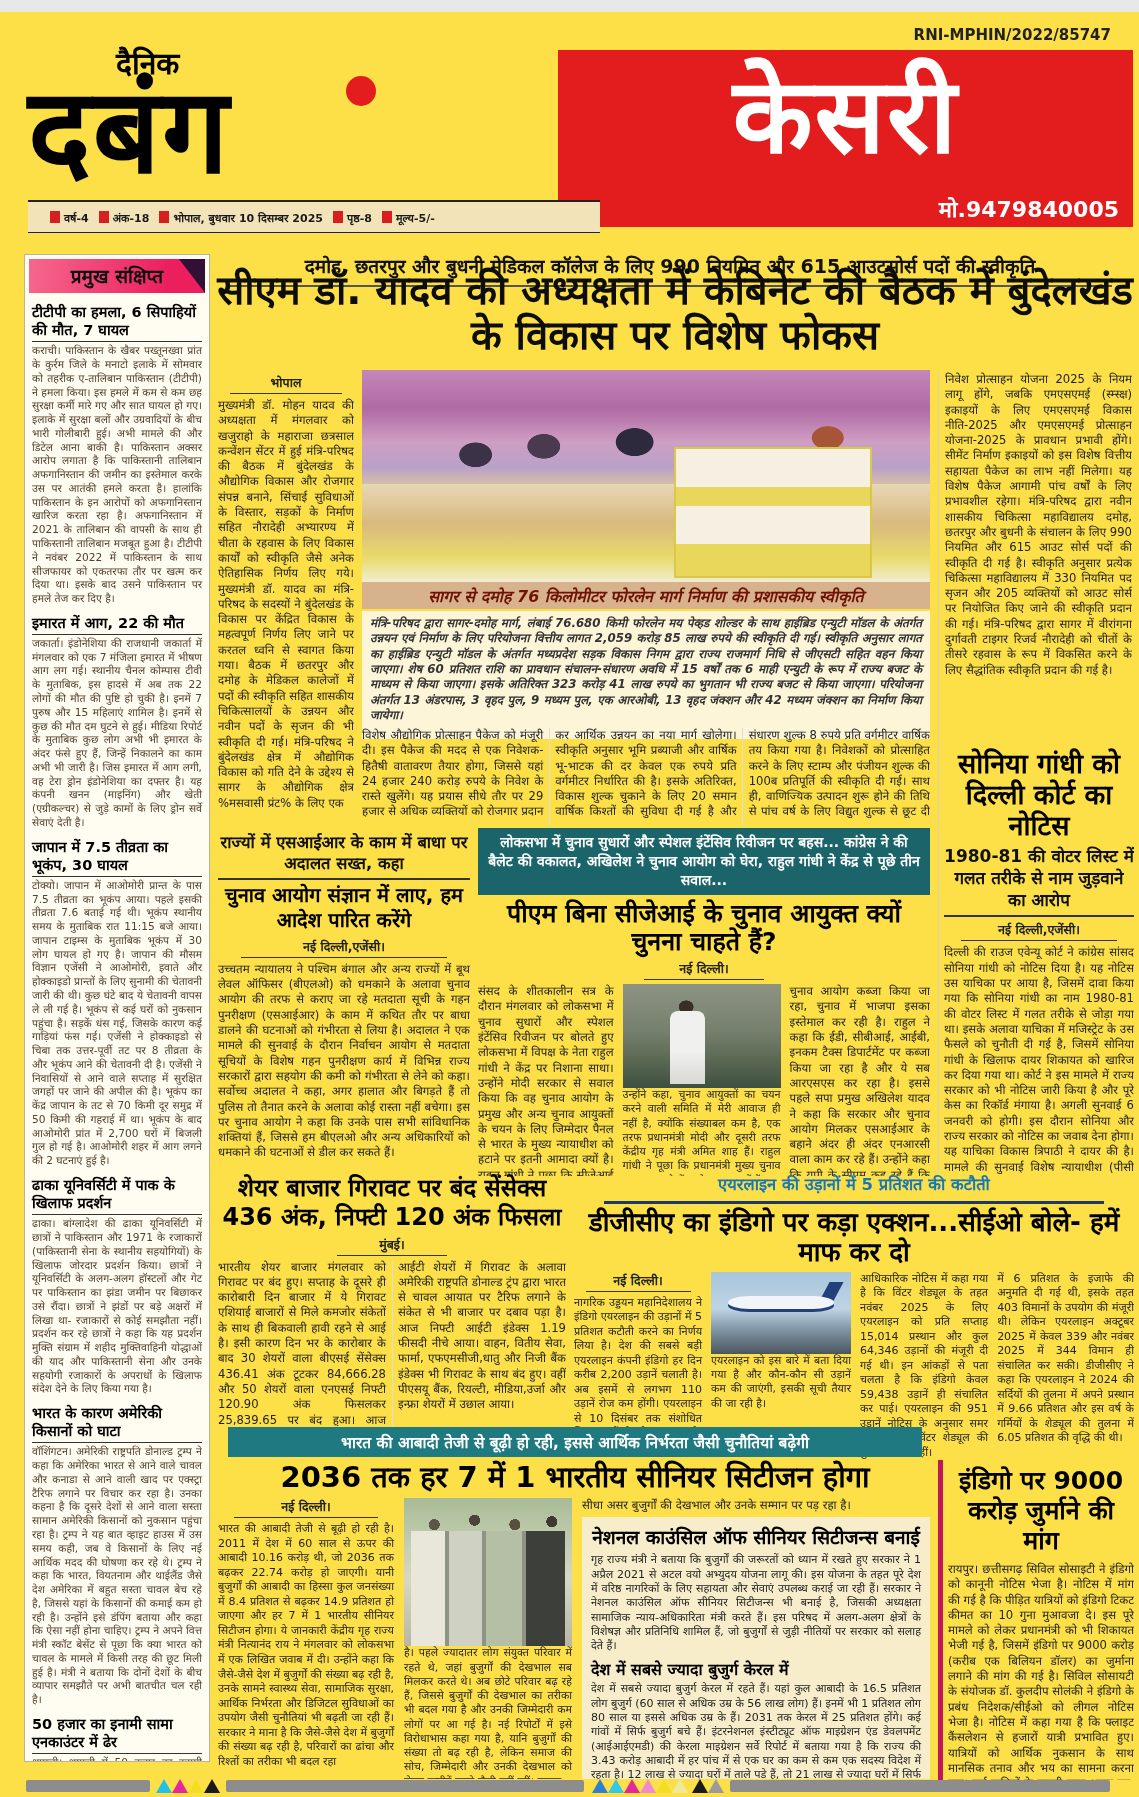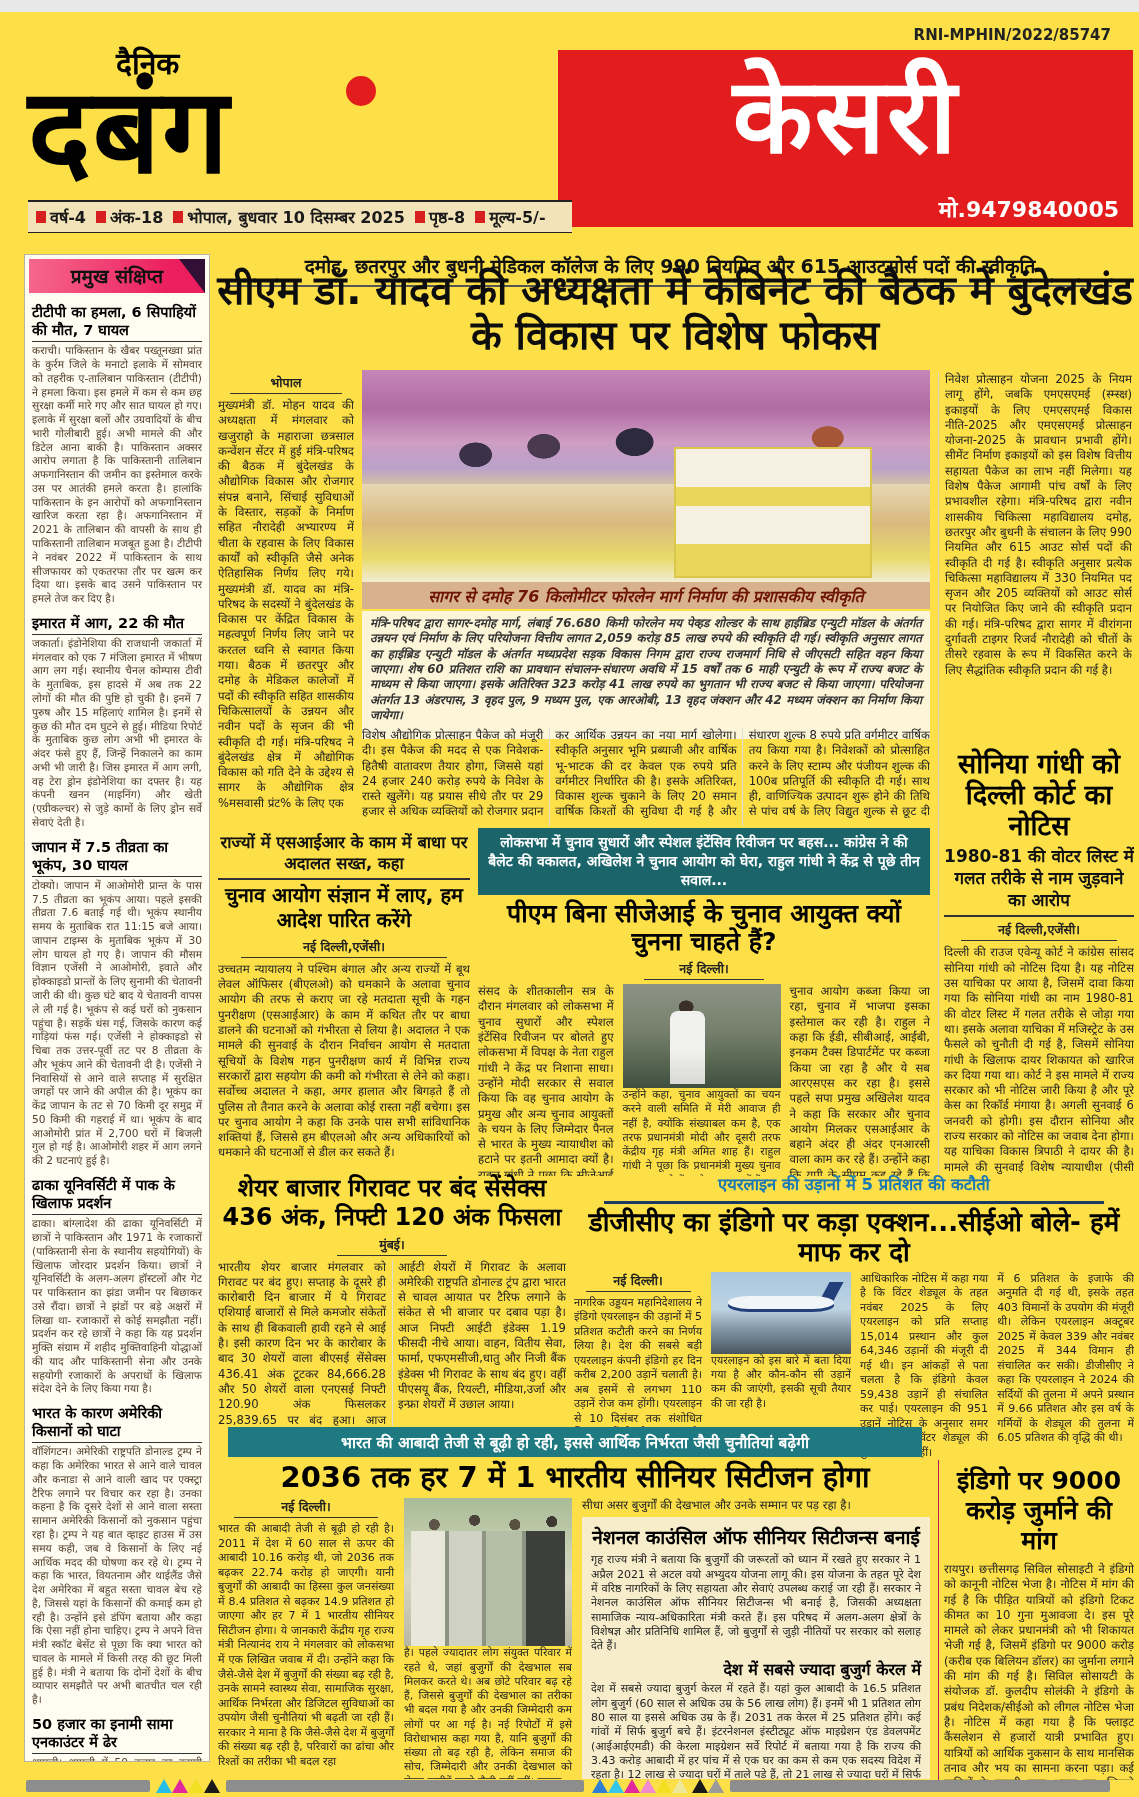--- a/index.html
+++ b/index.html
@@ -9,21 +9,21 @@
   .rni{position:absolute;top:14px;right:28px;font-size:15px;font-weight:bold;color:#222;}
   .mast-left{position:absolute;left:28px;top:30px;width:528px;height:158px;}
   .dainik{font-size:30px;font-weight:800;margin-left:88px;color:#000;}
   .dabang{font-size:118px;font-weight:800;line-height:.92;margin-top:-6px;color:#000;letter-spacing:2px;}
   .reddot{position:absolute;left:318px;top:34px;width:30px;height:30px;border-radius:50%;background:#e31d1d;}
   .mast-right{position:absolute;left:558px;top:38px;width:575px;height:177px;background:#e31d1d;}
   .kesari{color:#fff;font-size:104px;font-weight:800;line-height:1.28;text-align:center;letter-spacing:2px;}
   .phone{position:absolute;right:14px;bottom:4px;color:#fff;font-weight:bold;font-size:22px;}
   .infobar{position:absolute;left:28px;top:188px;width:528px;height:30px;background:#f2e3b8;
            border-top:2px solid #222;border-bottom:1px solid #222;display:flex;align-items:center;
-           gap:10px;padding:0 8px;font-weight:bold;font-size:16px;}
+           gap:10px;padding:0 22px;font-weight:bold;font-size:11px;}
   .ib-item{display:flex;align-items:center;gap:4px;white-space:nowrap;}
   .sq{display:inline-block;width:10px;height:12px;background:#d81f1f;}
   
   .briefs{position:absolute;left:24px;top:242px;width:184px;height:1506px;background:#fffdf1;
           border:1px solid #b9b3a0;overflow:hidden;}
   .briefs-head{position:relative;margin:4px;height:34px;background:linear-gradient(100deg,#f6688d 0%,#ec1f5e 78%,#ec1f5e 100%);
           display:flex;align-items:center;justify-content:center;font-size:19px;font-weight:800;color:#111;}
   .briefs-head .fold{position:absolute;right:0;top:0;width:0;height:0;border-top:34px solid #321035;border-left:26px solid transparent;}
   .brief{padding:6px 7px 2px 7px;}
   .brief h3{margin:0 0 2px 0;font-size:14.5px;line-height:1.25;font-weight:800;color:#000;
@@ -115,24 +115,24 @@
        radial-gradient(12px 12px at 42% 15%, #4c443c 0 45%, transparent 47%),
        radial-gradient(12px 12px at 66% 18%, #57503f 0 45%, transparent 47%),
        radial-gradient(12px 12px at 88% 16%, #3e3832 0 45%, transparent 47%),
        linear-gradient(180deg,#a9bb96 0%,#c3cdb0 30%,#d6d8c4 55%,#b9b6a4 100%);}
   .senior-photo .men{position:absolute;left:4%;top:22%;width:92%;height:78%;
      background:linear-gradient(90deg,#e9e6da 0 22%,#8d9582 22% 25%,#cfd2c2 25% 46%,#8d9582 46% 49%,#b4bfa6 49% 72%,#8d9582 72% 75%,#3c3f3a 75% 100%);}
   .senior-right{width:348px;}
   .lead-in{font-size:11.6px;line-height:1.3;text-align:justify;color:#222;margin-bottom:4px;}
   .ybox{background:#f7edca;padding:7px 9px;box-sizing:border-box;}
   .ybox .t{font-size:19px;font-weight:800;text-align:center;margin-bottom:3px;color:#000;}
-  .ybox .sh{font-size:16px;font-weight:800;margin:5px 0 2px 0;color:#000;text-align:right;}
+  .ybox .sh{font-size:16px;font-weight:800;margin:5px 0 2px 0;color:#000;}
   .ybox p{margin:0;font-size:11px;line-height:1.3;text-align:justify;color:#222;}
   .indigo{position:absolute;left:938px;top:1448px;width:196px;height:320px;overflow:hidden;
-       border-left:1px solid #be185d;padding-left:5px;box-sizing:border-box;}
+       border-left:5px solid #be185d;padding-left:5px;box-sizing:border-box;}
   .indigo .headline{font-size:25px;font-weight:800;text-align:center;line-height:1.2;margin:6px 0;color:#000;}
   
   .regstrip{position:absolute;left:0;top:1766px;width:1139px;height:16px;}
   .regbar{position:absolute;top:2px;height:12px;background:#8d8d8d;border-radius:2px;}
   .tri{position:absolute;top:1px;width:0;height:0;border-left:8px solid transparent;
        border-right:8px solid transparent;border-bottom:14px solid #000;}
 </style>
 </head>
 <body>
 

